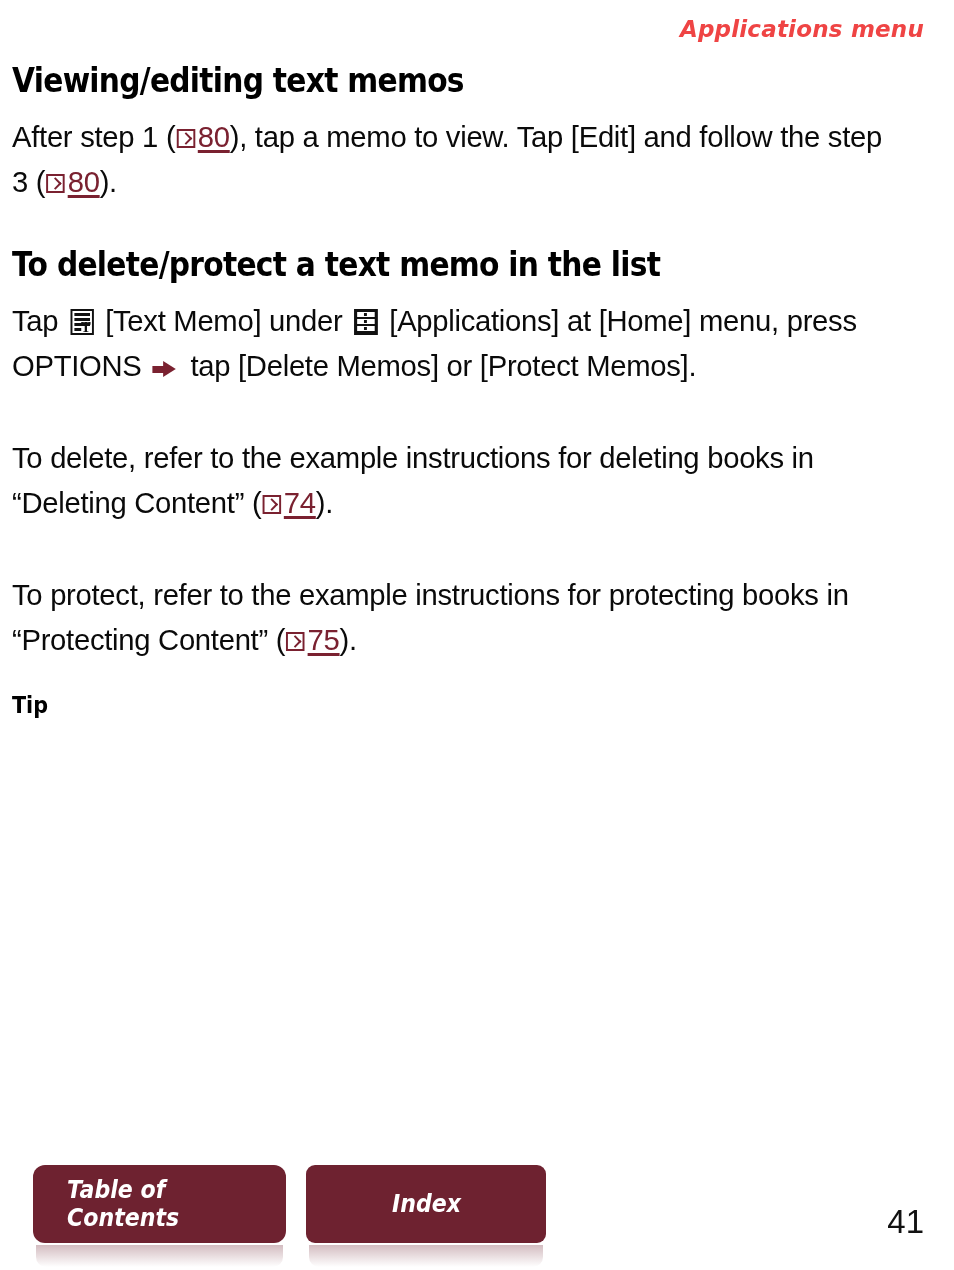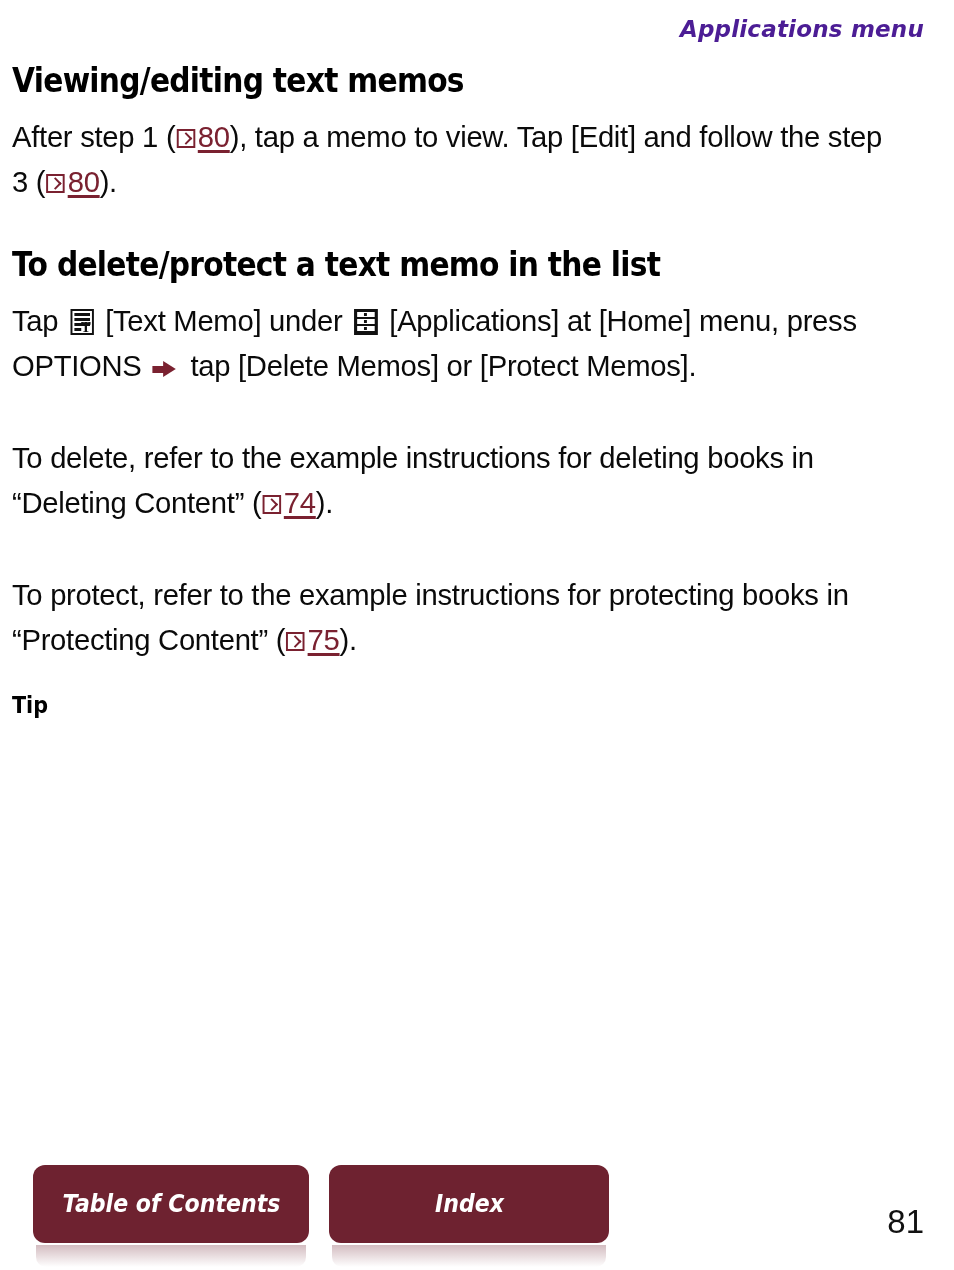--- a/index.html
+++ b/index.html
@@ -19,21 +19,21 @@
   
   .running-header {
     position: absolute;
     top: 16px;
     right: 30px;
     font-family: "DejaVu Sans", sans-serif;
     font-weight: bold;
     font-style: italic;
     font-size: 23px;
     letter-spacing: 0.2px;
-    color: #4c1d95;
+    color: #ef4444;
     white-space: nowrap;
     margin-left: 19px;
   }
 
   
   .content {
     position: absolute;
     left: 12px;
     top: 62px;
     width: 900px;
@@ -258,22 +258,22 @@
   .nav-button::after {
     content: "";
     position: absolute;
     left: 3px;
     right: 3px;
     top: 80px;
     height: 22px;
     border-radius: 0 0 10px 10px;
     background: linear-gradient(to bottom, rgba(110,34,48,0.30), rgba(110,34,48,0.0));
   }
-  .btn-toc { width: 276px; }
-  .btn-index { width: 280px; }
+  .btn-toc { width: 228px; padding-left: 25px; }
+  .btn-index { width: 240px; border-radius: 9px; }
 
   .page-number {
     position: absolute;
     right: 30px;
     top: 1203px;
     font-family: "Liberation Sans", sans-serif;
     font-size: 33px;
     color: #111;
   }
 </style>
@@ -311,13 +311,13 @@
 
 <div class="footer-buttons">
   <div class="nav-button btn-toc">
     <span>Table of Contents</span>
   </div>
   <div class="nav-button btn-index">
     <span>Index</span>
   </div>
 </div>
 
-<div class="page-number">81</div>
+<div class="page-number">41</div>
 
 </body></html>

